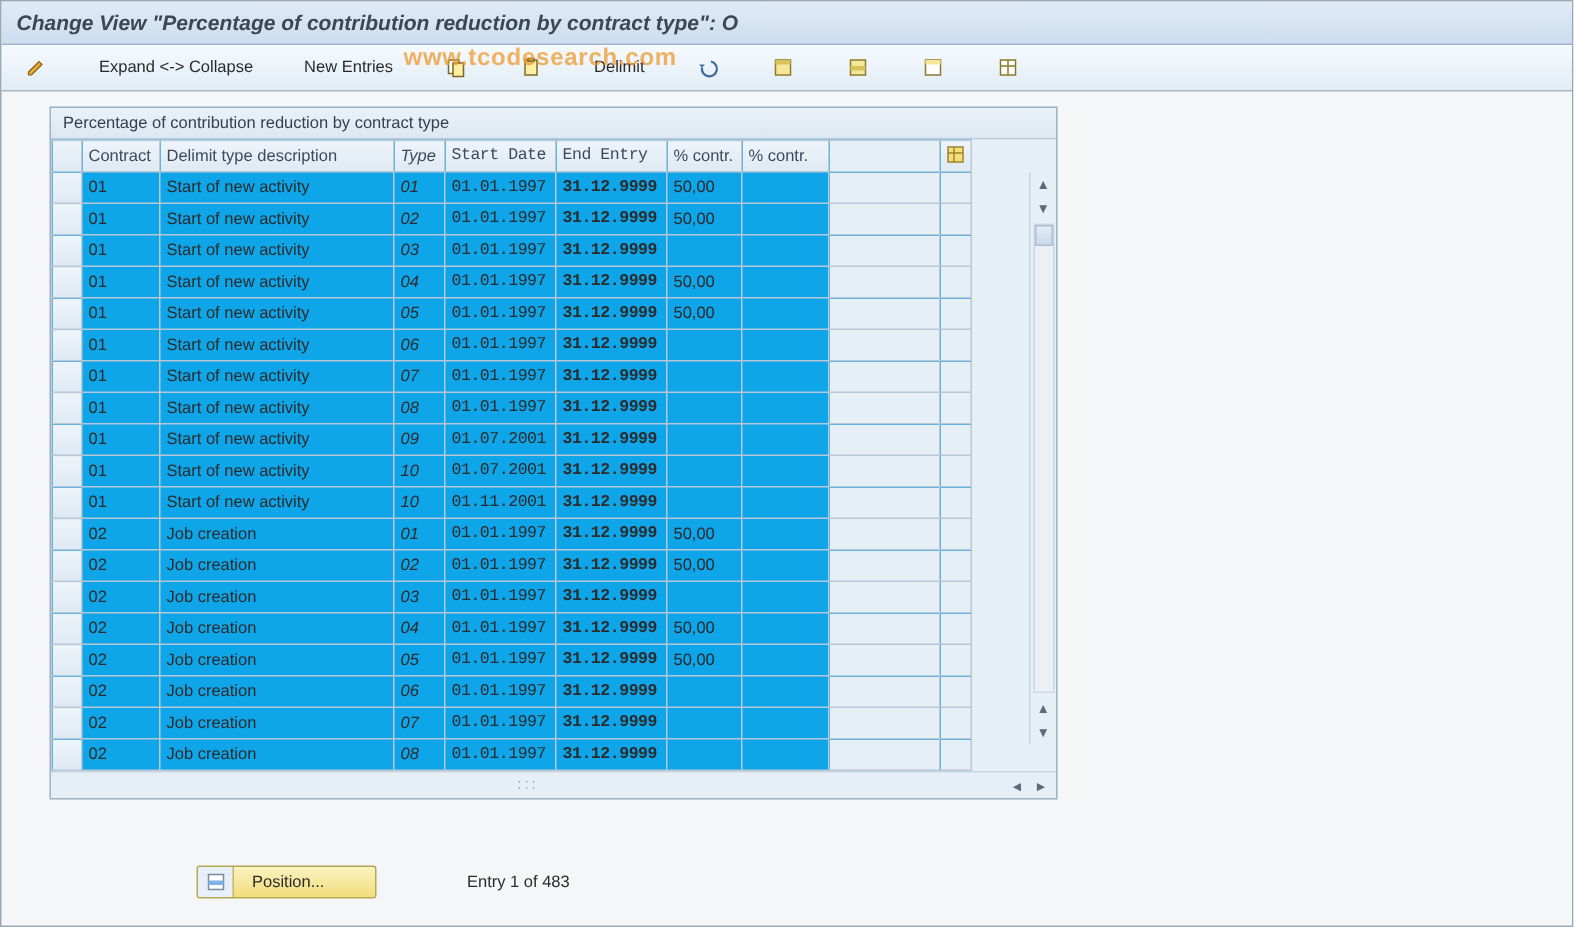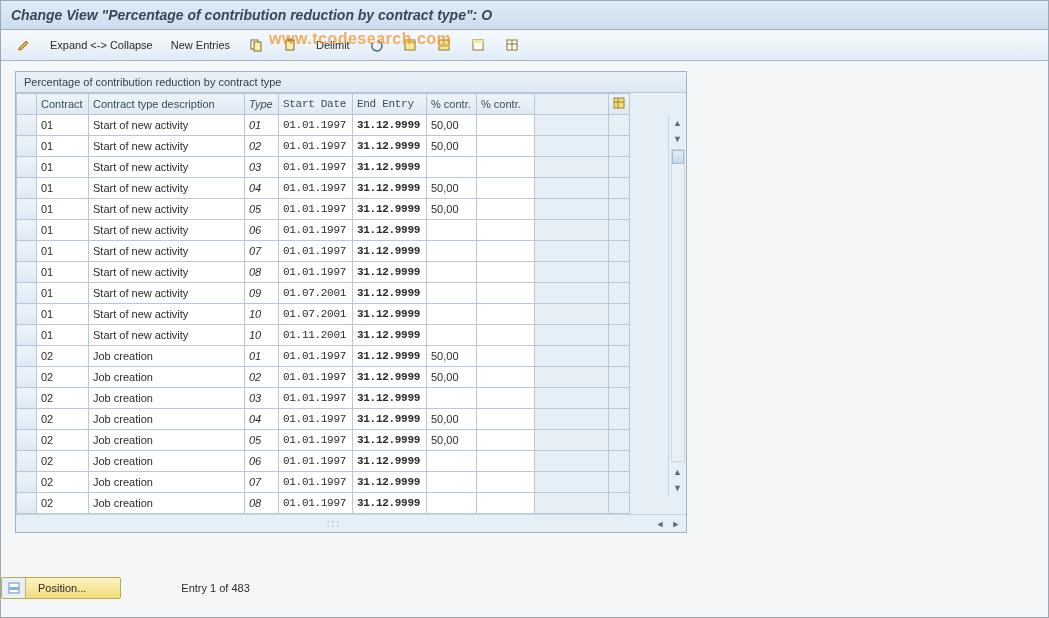--- a/index.html
+++ b/index.html
@@ -29,21 +29,21 @@
     font-style: italic;
     color: #3a4756;
   }
   
   .toolbar {
     background: linear-gradient(#f6fafe, #e2ecf5);
     border-bottom: 1px solid #a5b7c9;
     padding: 4px 8px;
     display: flex;
     align-items: center;
-    gap: 4px;
+    gap: 20px;
     position: relative;
   }
   .toolbar .tbtn {
     height: 22px;
     padding: 0 6px;
     display: inline-flex;
     align-items: center;
     gap: 4px;
     border: 1px solid transparent;
     border-radius: 3px;
@@ -60,42 +60,42 @@
     position: absolute;
     left: 268px; top: 0;
     font-size: 16px;
     font-weight: bold;
     color: rgba(237,152,45,0.75);
     letter-spacing: 0.5px;
     pointer-events: none;
   }
   
   .panel {
-    margin: 10px 14px 0 14px;
+    margin: 10px 14px 0 32px;
     border: 1px solid #9fb3c7;
     background: #e6eef6;
     width: 672px;
     position: relative;
   }
   .panel-title {
     padding: 4px 8px;
     color: #33404e;
     background: linear-gradient(#eaf1f8,#dde8f2);
     border-bottom: 1px solid #b6c7d8;
     font-size: 11px;
   }
   .grid-wrap {
     position: relative;
     display: flex;
     background: #e6eef6;
   }
   .grid {
     border-collapse: collapse;
     table-layout: fixed;
-    background: #ffffff;
+    background: #0ea5e9;
   }
   .grid th, .grid td {
     border: 1px solid #b9c8d7;
     height: 21px;
     padding: 0 4px;
     font-size: 11px;
     text-align: left;
     white-space: nowrap;
     overflow: hidden;
     color: #2b2b2b;
@@ -175,20 +175,21 @@
     cursor: default;
   }
   
   .footer {
     position: absolute;
     left: 0; right: 0;
     bottom: 18px;
     display: flex;
     align-items: center;
     gap: 60px;
+    padding-left: 130px;
   }
   .pos-btn {
     display: inline-flex;
     align-items: center;
     height: 22px;
     border: 1px solid #b8a84f;
     background: linear-gradient(#fbf3c0,#f1dd7c);
     border-radius: 2px;
     overflow: hidden;
     cursor: default;
@@ -296,21 +297,21 @@
   </div>
 
   <div class="panel">
     <div class="panel-title">Percentage of contribution reduction by contract type</div>
     <div class="grid-wrap">
       <table class="grid" id="grid">
         <thead>
           <tr>
             <th class="rowhead"></th>
             <th class="c-contract">Contract</th>
-            <th class="c-desc">Contract type description</th>
+            <th class="c-desc">Delimit type description</th>
             <th class="c-type">Type</th>
             <th class="c-start">Start Date</th>
             <th class="c-end">End Entry</th>
             <th class="c-pct1">% contr.</th>
             <th class="c-pct2">% contr.</th>
             <th class="c-blank"></th>
             <th class="corner-btn">
               <svg width="12" height="12" viewBox="0 0 12 12">
                   <rect x="1" y="1" width="10" height="10" fill="#f6df7a" stroke="#9c8430"></rect>
                   <line x1="1" y1="5" x2="11" y2="5" stroke="#9c8430"></line>

